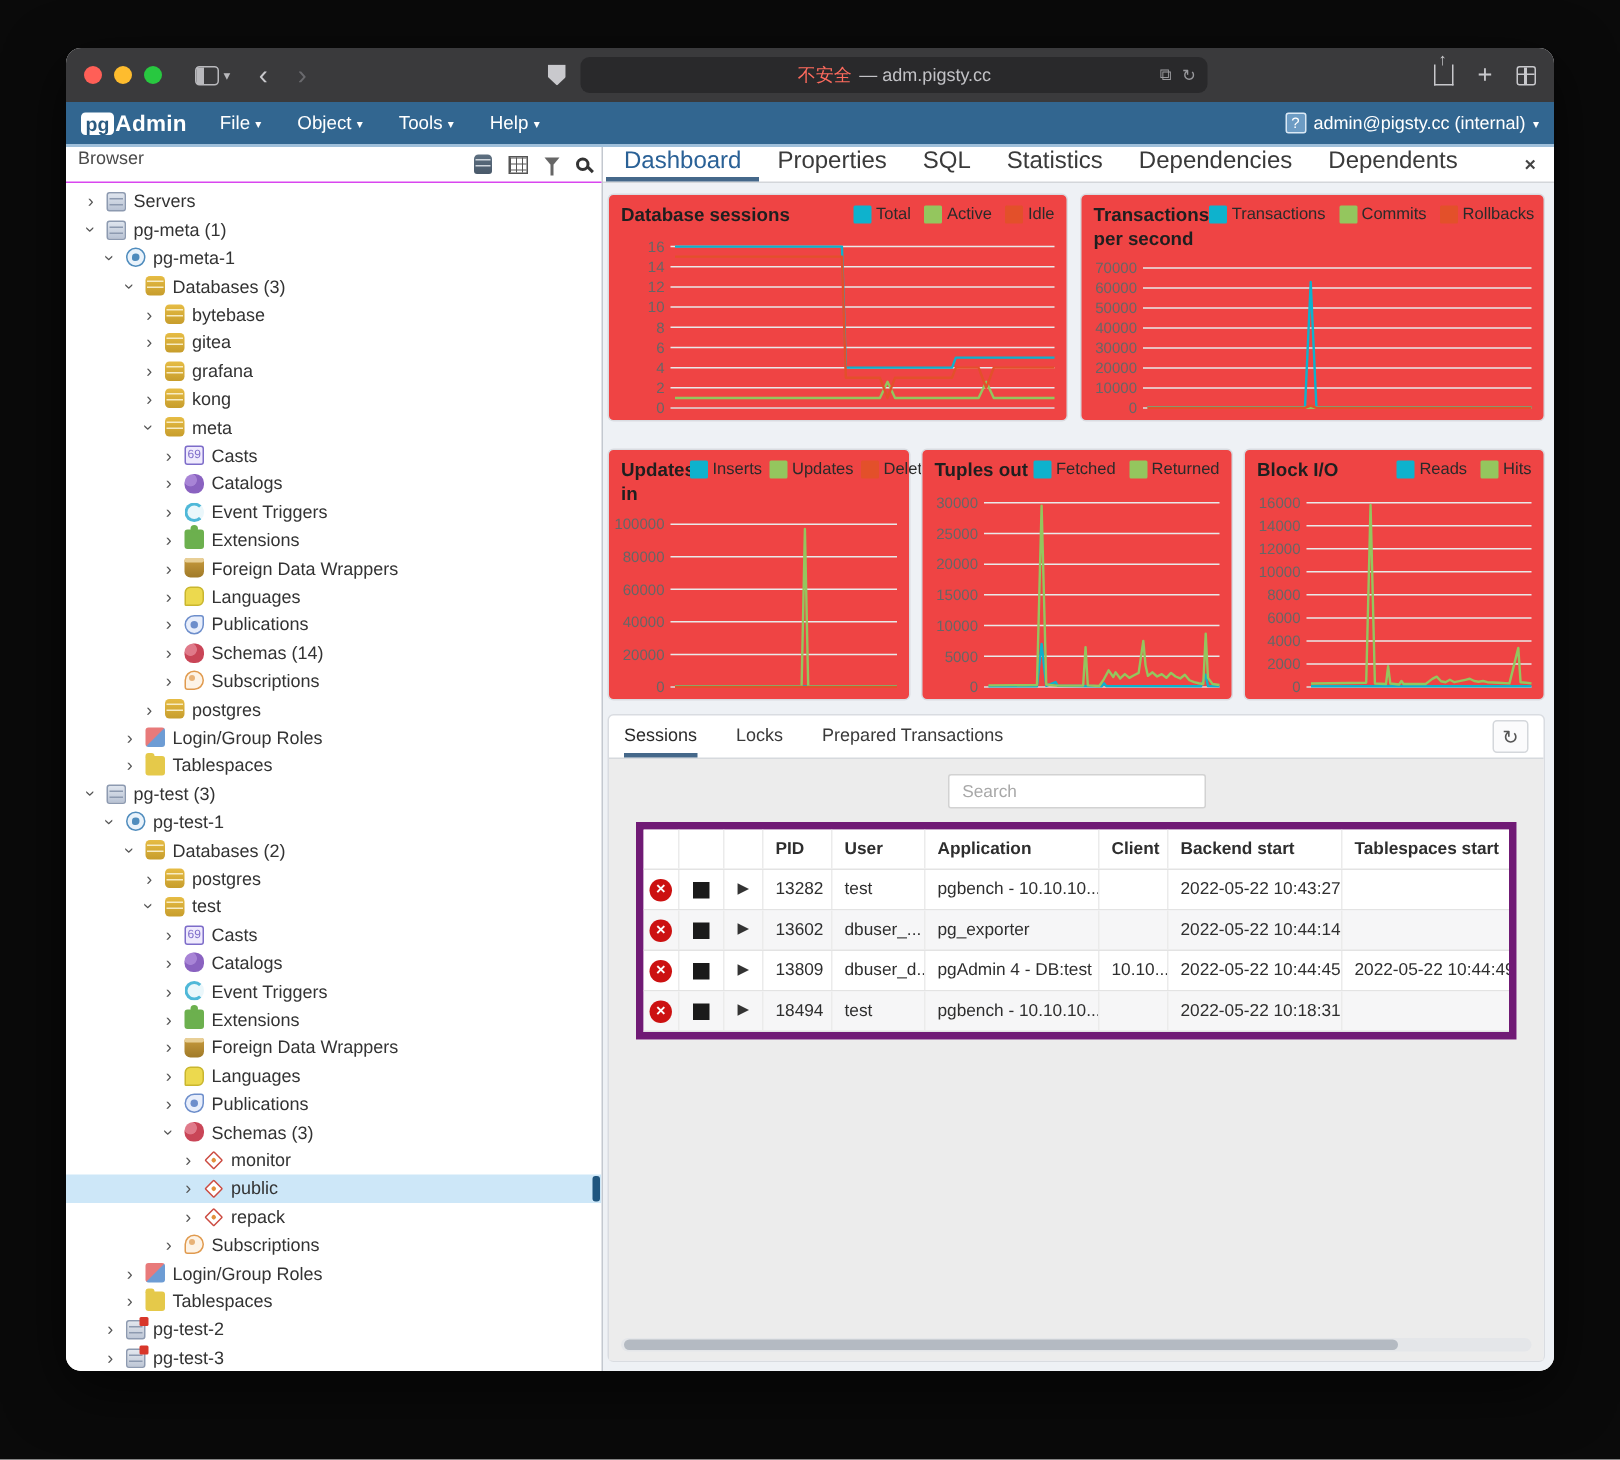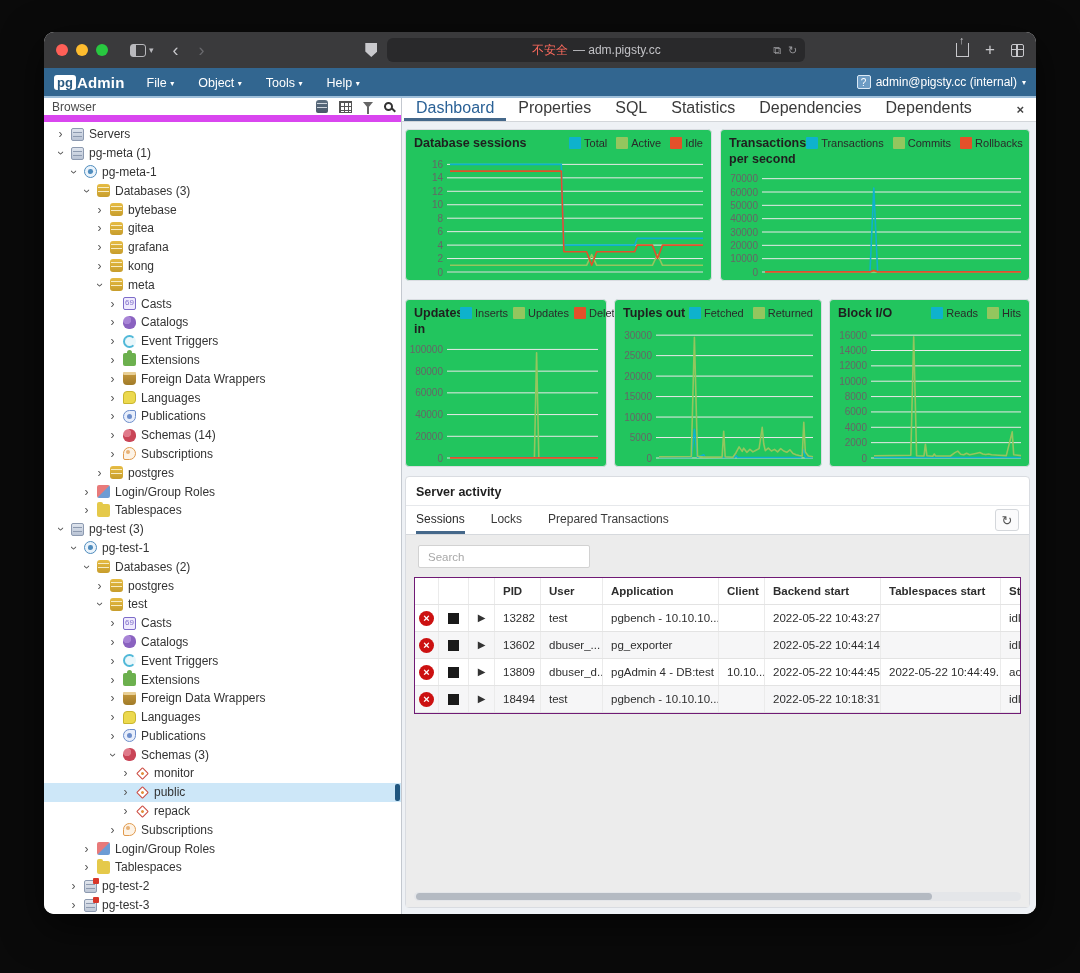--- a/index.html
+++ b/index.html
@@ -41,21 +41,21 @@
   .logo-admin { font-weight:bold; font-size:15px; margin-left:1px; letter-spacing:.2px; }
   .menu-item { font-size:12.5px; margin-right:24px; cursor:default; }
   .menu-item .dn { font-size:8px; position:relative; top:-1px; }
   .user-menu { margin-left:auto; display:flex; align-items:center; font-size:12px; gap:5px; }
   .qbox { background:#6d9cc4; border:1px solid #dbe9f5; color:#fff; width:14px; height:14px; font-size:10px;
           display:flex; align-items:center; justify-content:center; border-radius:2px; }
 
   
   .body-row { flex:1; display:flex; min-height:0; }
   .sidebar { width:358px; flex:0 0 358px; border-right:1px solid #c3c8cf; display:flex; flex-direction:column; background:#fff; }
-  .sb-head { height:24px; border-bottom:7px solid #d946ef; display:flex; align-items:center; padding:0 8px; flex:0 0 auto; }
+  .sb-head { height:24px; border-bottom:1px solid #d946ef; display:flex; padding:0 8px; flex:0 0 auto; }
   .sb-title { font-size:12px; color:#4a4a4a; }
   .sb-icons { margin-left:auto; display:flex; gap:11px; align-items:center; }
   .dbstack { width:12px; height:13px; background:linear-gradient(#5d6f80,#49596a); border-radius:3px 3px 2px 2px; position:relative;}
   .dbstack::before{content:'';position:absolute;left:1px;right:1px;top:3px;height:1px;background:#cfd6dd;box-shadow:0 4px 0 #cfd6dd;}
   .gridic { width:13px; height:12px; border:1px solid #555; background-image:linear-gradient(#555 1px,transparent 1px),linear-gradient(90deg,#555 1px,transparent 1px); background-size:4px 4px; }
   .funnel { width:0;height:0;border-left:5px solid transparent;border-right:5px solid transparent;border-top:6px solid #666; position:relative; margin-top:-3px;}
   .funnel::after{content:'';position:absolute;left:-1px;top:-1px;width:2px;height:7px;background:#666;}
   .magic { width:9px;height:9px;border:2px solid #333;border-radius:50%;position:relative; }
   .magic::after{content:'';position:absolute;width:5px;height:2px;background:#333;transform:rotate(45deg);right:-5px;bottom:-2px;}
 
@@ -98,44 +98,44 @@
   
   .main { flex:1; display:flex; flex-direction:column; background:#eef1f5; min-width:0; }
   .maintabs { height:24px; background:#fff; border-bottom:1px solid #d3d6da; display:flex; align-items:stretch; padding:0 2px; flex:0 0 auto; }
   .mtab { padding:0 12px; font-size:16px; color:#3a3a3a; display:flex; align-items:center; border-bottom:3px solid transparent; }
   .mtab.active { color:#2a6196; border-bottom-color:#45688a; }
   .mt-close { margin-left:auto; align-self:center; padding:0 10px; font-size:13px; font-weight:bold; color:#444; }
 
   .dash { flex:1; padding:7px 6px 0 3px; display:flex; flex-direction:column; min-height:0; }
   .crow1 { display:flex; gap:8px; height:152px; margin-bottom:18px; flex:0 0 auto; }
   .crow2 { display:flex; gap:7px; height:168px; margin-bottom:9px; flex:0 0 auto; }
-  .card { background:#22c55e; border:1px solid #d9dce1; border-radius:4px; display:flex; flex-direction:column; min-width:0; }
+  .card { background:#ef4444; border:1px solid #d9dce1; border-radius:4px; display:flex; flex-direction:column; min-width:0; }
   .card-head { display:flex; align-items:flex-start; padding:6px 8px 1px; }
   .card-title { font-weight:bold; font-size:12.5px; color:#1f1f1f; line-height:1.25; }
   .legend { margin-left:auto; display:flex; gap:9px; align-items:center; font-size:11px; color:#2a2a2a; white-space:nowrap; padding-top:1px;}
   .lg-item { display:flex; align-items:center; }
   .lg-sq { width:12px; height:12px; margin-right:3px; border-radius:1px; flex:0 0 12px; }
   .chart-body { flex:1; min-height:0; }
   svg { display:block; }
 
   
   .activity { background:#fff; border:1px solid #d9dce1; border-radius:4px; flex:1; min-height:0;
               display:flex; flex-direction:column; margin:0 0 6px; }
   .act-title { padding:8px 10px 6px; font-weight:bold; font-size:12.5px; color:#1f1f1f; border-bottom:1px solid #e6e8eb; }
   .act-tabs { display:flex; align-items:stretch; height:29px; border-bottom:1px solid #d6d9dd; padding:0 10px; flex:0 0 auto;}
   .atab { margin-right:26px; font-size:12px; color:#3a3a3a; display:flex; align-items:center; border-bottom:3px solid transparent; }
   .atab.active { color:#2a2a2a; border-bottom-color:#45688a; }
   .refresh-btn { margin-left:auto; align-self:center; width:24px; height:22px; border:1px solid #d4d7db; border-radius:3px;
                  display:flex; align-items:center; justify-content:center; color:#555; font-size:13px; background:#fbfbfc; }
   .act-body { flex:1; background:#ececec; min-height:0; display:flex; flex-direction:column; padding:8px 8px 6px; }
-  .search-row { display:flex; justify-content:flex-start; padding:2px 4px 9px; flex:0 0 auto;}
+  .search-row { display:flex; justify-content:center; padding:2px 4px 9px; flex:0 0 auto;}
   .search-input { width:172px; height:23px; border:1px solid #d2d2d2; border-radius:2px; background:#fff;
                   font-size:11.5px; padding:0 9px; color:#333; font-family:"Liberation Sans",sans-serif;}
   .search-input::placeholder { color:#a8a8a8; }
-  .grid { background:#fff; overflow:hidden; flex:0 0 auto; margin:0 0; border:1px solid #701a75; }
+  .grid { background:#fff; overflow:hidden; flex:0 0 auto; margin:0 10px; border:5px solid #701a75; }
   .grow { display:flex; height:27px; border-bottom:1px solid #e3e3e3; background:#fff; }
   .grow.head { font-weight:bold; }
   .grow.even { background:#f6f6f7; }
   .gcell { padding:0 8px; font-size:11.5px; line-height:26px; color:#2e2e2e; border-right:1px solid #ebebeb;
            overflow:hidden; white-space:nowrap; flex:0 0 auto; }
   .gcell.icn { padding:0; display:flex; align-items:center; justify-content:center; }
   .cancel-ic { width:15px; height:15px; border-radius:50%; background:#cc1111; color:#fff; font-size:11px; font-weight:bold;
                display:flex; align-items:center; justify-content:center; line-height:1;}
   .stop-ic { width:11px; height:11px; background:#1a1a1a; }
   .expand-ic { color:#333; font-size:10px; }
@@ -623,21 +623,20 @@
                   <line x1="41" x2="191" y1="12.14285714285715" y2="12.14285714285715" stroke="#e9e9e9"></line>
                   <text x="37" y="15.64285714285715" text-anchor="end" font-size="10" fill="#666" font-family="&quot;Liberation Sans&quot;,sans-serif">16000</text>
                   <polyline points="44.0,134.5 191.0,134.5" fill="none" stroke="#0eb2cd" stroke-width="1.6" stroke-linejoin="round"></polyline>
                   <polyline points="44.0,132.7 80.8,132.2 83.7,13.7 86.6,132.7 94.0,133.0 95.4,121.2 96.9,132.7 102.8,133.3 104.3,131.0 105.7,133.0 120.4,133.0 124.9,129.6 127.8,128.1 130.7,131.2 133.7,131.8 136.6,130.2 139.6,131.8 146.9,130.2 149.8,129.5 152.8,131.0 155.7,131.5 158.7,131.0 161.6,131.8 168.9,132.2 176.3,132.6 182.2,108.9 183.7,131.8 191.0,132.6" fill="none" stroke="#94c65e" stroke-width="1.6" stroke-linejoin="round"></polyline>
                 </svg>
               </div>
           </div>
         </div>
 
         <div class="activity">
-          <div class="act-title">Server activity</div>
           <div class="act-tabs" id="acttabs">
               <span class="atab active">Sessions</span>
               <span class="atab">Locks</span>
               <span class="atab">Prepared Transactions</span>
               <span class="refresh-btn">↻</span>
             </div>
           <div class="act-body">
             <div class="search-row">
               <input class="search-input" placeholder="Search" style="">
             </div>

